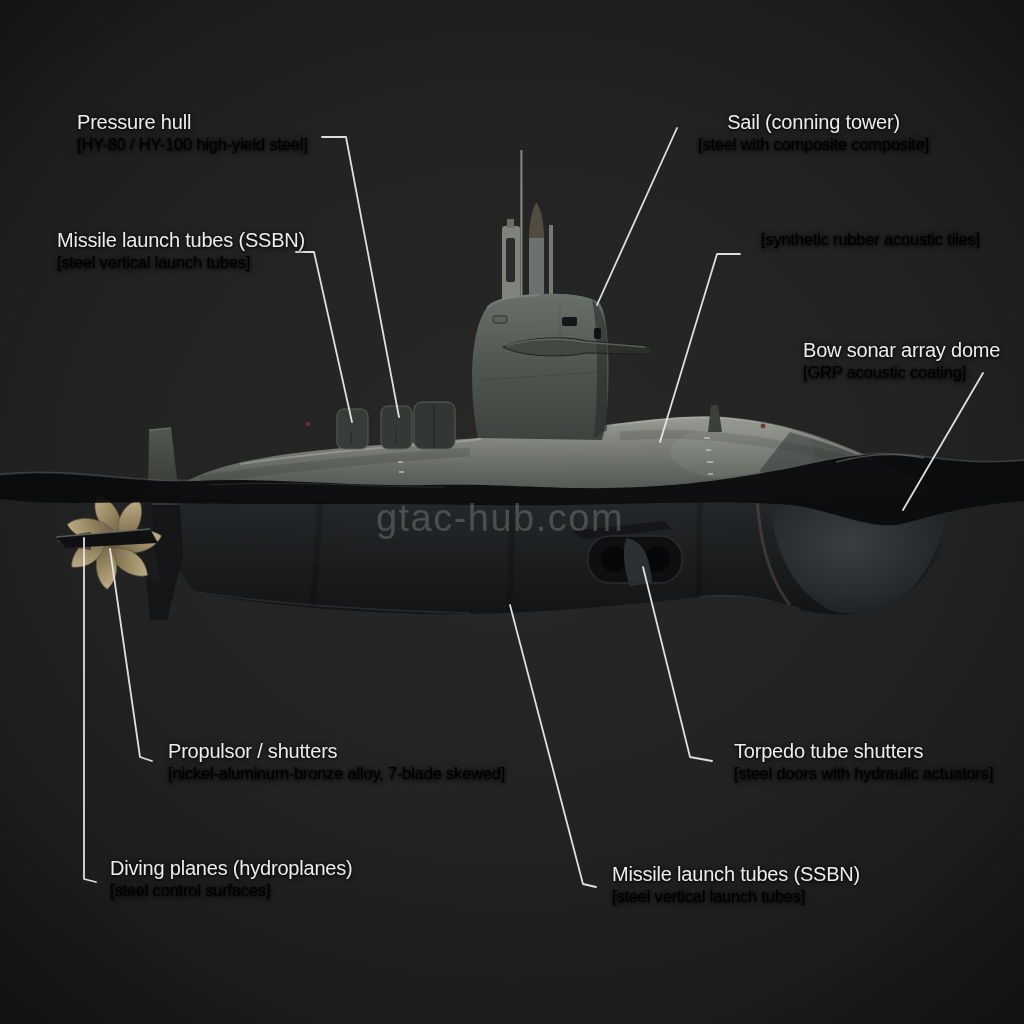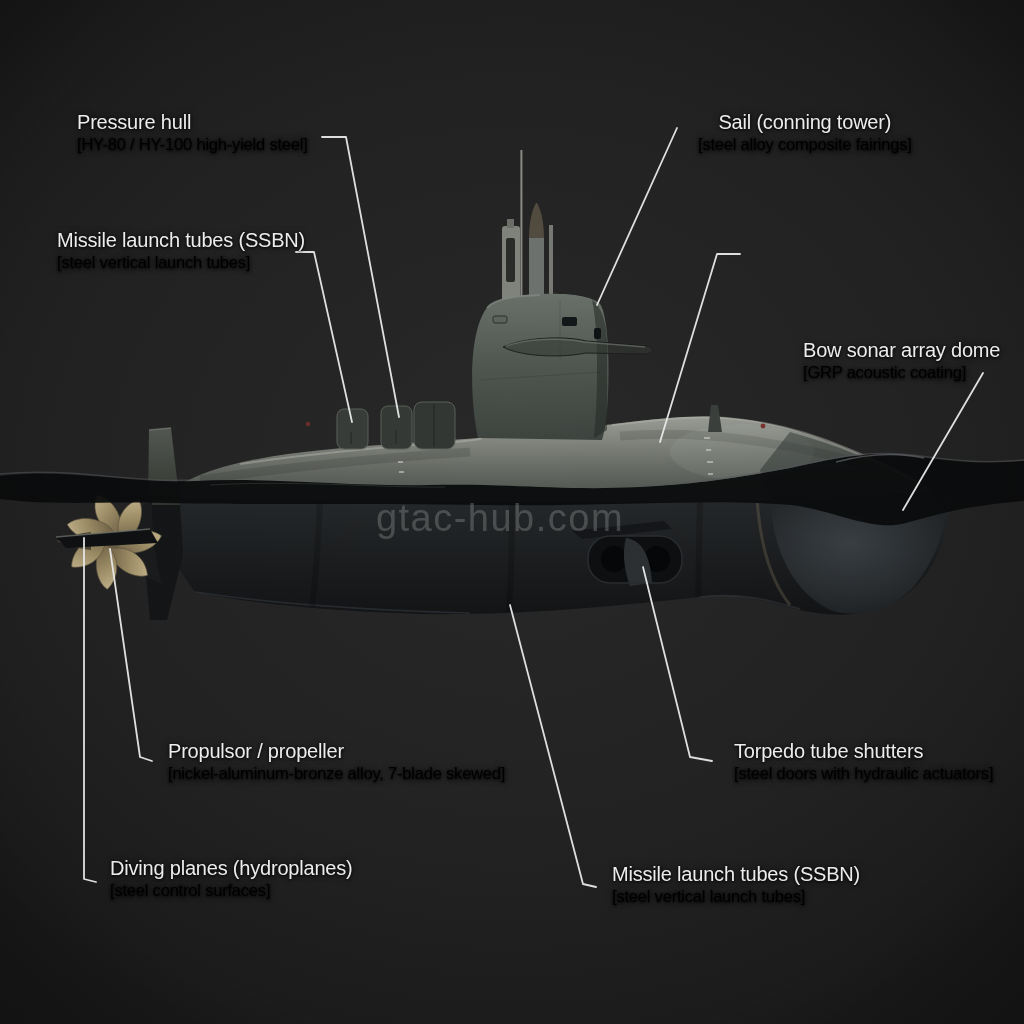--- a/index.html
+++ b/index.html
@@ -231,30 +231,31 @@
   <div class="label lp-pressure">
     <span class="t">Pressure hull</span>
     <span class="s">[HY-80 / HY-100 high-yield steel]</span>
   </div>
   <div class="label lp-missile-top">
     <span class="t">Missile launch tubes (SSBN)</span>
     <span class="s">[steel vertical launch tubes]</span>
   </div>
   <div class="label lp-sail">
     <span class="t">Sail (conning tower)</span>
-    <span class="s">[steel alloy composite fairings]</span>
+    <span class="s">[steel with composite composite]</span>
   </div>
   <div class="label lp-anechoic">
+    <span class="s">[synthetic rubber acoustic tiles]</span>
   </div>
   <div class="label lp-bowsonar">
     <span class="t">Bow sonar array dome</span>
     <span class="s">[GRP acoustic coating]</span>
   </div>
   <div class="label lp-propulsor">
-    <span class="t">Propulsor / propeller</span>
+    <span class="t">Propulsor / shutters</span>
     <span class="s">[nickel-aluminum-bronze alloy, 7-blade skewed]</span>
   </div>
   <div class="label lp-torpedo">
     <span class="t">Torpedo tube shutters</span>
     <span class="s">[steel doors with hydraulic actuators]</span>
   </div>
   <div class="label lp-diving">
     <span class="t">Diving planes (hydroplanes)</span>
     <span class="s">[steel control surfaces]</span>
   </div>

